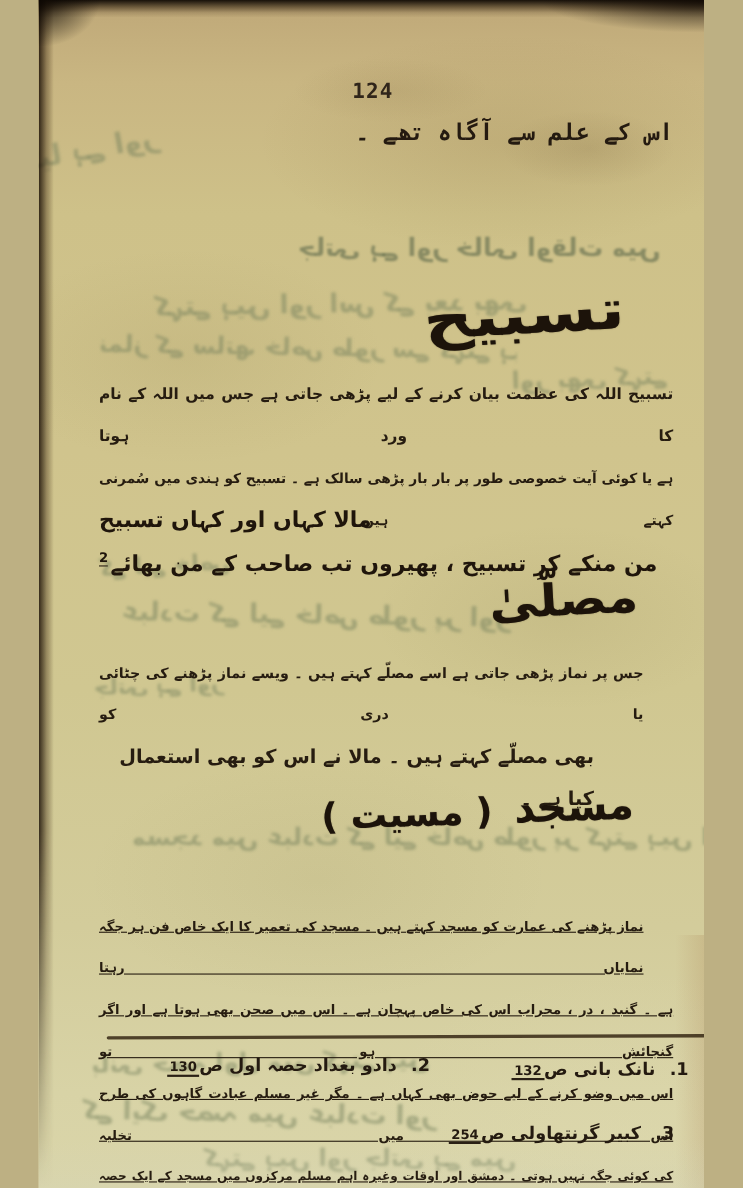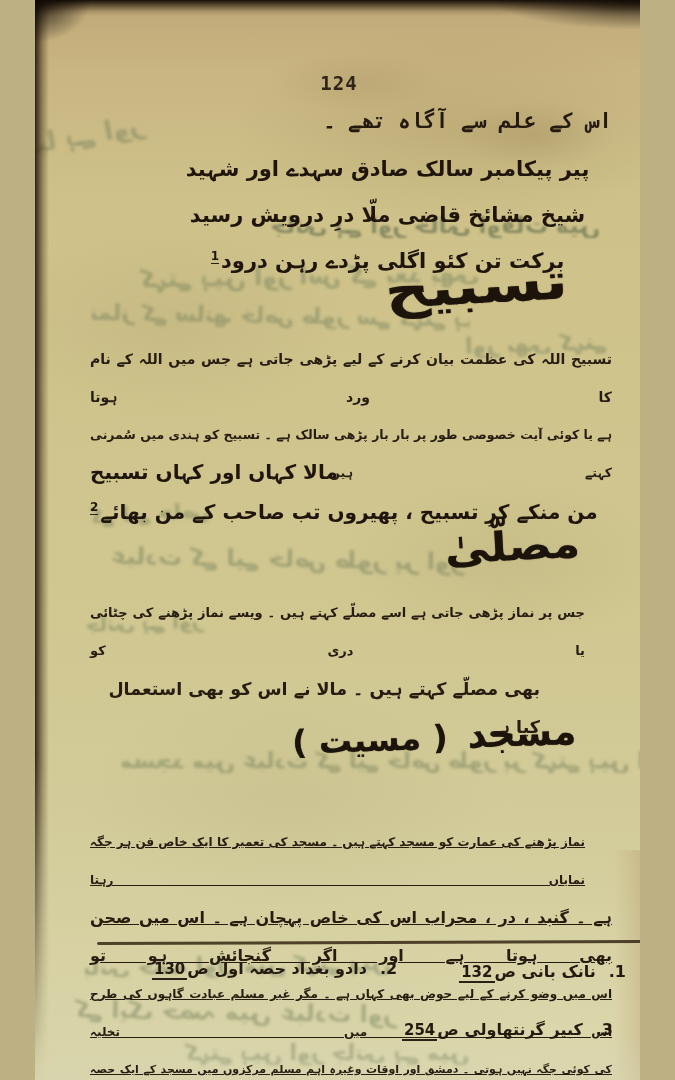--- a/index.html
+++ b/index.html
@@ -70,21 +70,21 @@
   .fn-marker{font-size:12px;vertical-align:super;border-bottom:1px solid #2a2015;
     margin-right:2px;line-height:0;}
 
   .fn-rule{position:absolute;top:941px;left:62px;width:576px;height:2.5px;
     background:#3b2c18;border-radius:2px;opacity:.88;transform:rotate(-.2deg);}
   .footnote{position:absolute;direction:rtl;font-size:16px;font-weight:bold;color:#241a10;}
   .fn1{top:962px;right:14px;}
   .fn2{top:959px;left:117px;}
   .fn3{top:1020px;right:27px;}
   .fn-num{margin-left:13px;font-family:"DejaVu Sans",sans-serif;}
-  .fn-page{border-bottom:2px solid #2a2015;padding:0 2px;font-size:15px;}
+  .fn-page{border-bottom:2px solid #2a2015;padding:0 2px;font-size:12px;}
 
   .ghost{position:absolute;direction:rtl;font-family:"DejaVu Sans",sans-serif;
     color:rgba(116,128,92,.50);filter:blur(1.5px);transform:scaleX(-1);
     white-space:nowrap;overflow:hidden;pointer-events:none;font-weight:bold;}
   .g0{top:118px;left:-15px;width:150px;font-size:26px;transform:scaleX(-1) rotate(10deg);}
   .g1{top:212px;left:235px;width:330px;font-size:23px;color:rgba(96,106,76,.62);filter:blur(1.2px);}
   .g2{top:262px;left:105px;width:345px;font-size:24px;transform:scaleX(-1) rotate(1deg);}
   .g3{top:303px;left:55px;width:380px;font-size:22px;transform:scaleX(-1) rotate(-1deg);}
   .g4{top:330px;left:430px;width:200px;font-size:22px;transform:scaleX(-1) rotate(2deg);}
   .g5{top:500px;left:55px;width:170px;font-size:21px;transform:scaleX(-1) rotate(3deg);}
@@ -119,25 +119,20 @@
   <div class="edge-left"></div>
   <div class="corner-tl"></div>
   <div class="corner-tr"></div>
   <div class="corner-br"></div>
   <div class="edge-bottom"></div>
 
   <div class="page-number">124</div>
 
   <div class="opening-line urdu fit" style="white-space: normal; font-family: Liberation Mono, monospace;">اس کے علم سے آگاہ تھے ۔</div>
 
-  <div class="couplet urdu">
-    <div class="fit" style="white-space: normal;">پیر پیکامبر سالک صادق سہدے اور شہید</div>
-    <div class="fit" style="white-space: normal;">شیخ مشائخ قاضی ملّا درِ درویش رسید</div>
-    <div class="fit" style="white-space: normal;"><span>برکت تن کئو اگلی پڑدے رہن درود</span><sup class="fn-marker">1</sup></div>
-  </div>
 
   <div class="heading h-tasbeeh urdu">تسبیح</div>
 
   <div class="para p1 urdu">
     <div class="pline just fit" style="font-size: 14px; white-space: normal;">تسبیح اللہ کی عظمت بیان کرنے کے لیے پڑھی جاتی ہے جس میں اللہ کے نام کا ورد ہوتا</div>
     <div class="pline just fit" style="font-size: 12.5px; white-space: normal;">ہے یا کوئی آیت خصوصی طور پر بار بار پڑھی سالک ہے ۔ تسبیح کو ہندی میں سُمرنی کہتے ہیں ۔</div>
   </div>
 
   <div class="verse v1 urdu">
     <div class="fit" style="white-space: normal;">مالا کہاں اور کہاں تسبیح</div>
@@ -151,21 +146,21 @@
     <div class="pline short fit" style="font-size: 17.5px; white-space: normal;">بھی مصلّے کہتے ہیں ۔ مالا نے اس کو بھی استعمال کیا ہے ۔</div>
   </div>
 
 
   <div class="heading h-masjid urdu">
     <span>مسجد</span><span class="paren">( مسیت )</span>
   </div>
 
   <div class="para p3 urdu">
     <div class="pline just indent fit" style="font-size: 12px; white-space: normal;">نماز پڑھنے کی عمارت کو مسجد کہتے ہیں ۔ مسجد کی تعمیر کا ایک خاص فن ہر جگہ نمایاں رہتا</div>
-    <div class="pline just fit" style="font-size: 16px; white-space: normal;">ہے ۔ گنبد ، در ، محراب اس کی خاص پہچان ہے ۔ اس میں صحن بھی ہوتا ہے اور اگر گنجائش ہو تو</div>
+    <div class="pline just fit" style="font-size: 12px; white-space: normal;">ہے ۔ گنبد ، در ، محراب اس کی خاص پہچان ہے ۔ اس میں صحن بھی ہوتا ہے اور اگر گنجائش ہو تو</div>
     <div class="pline just fit" style="font-size: 12px; white-space: normal;">اس میں وضو کرنے کے لیے حوض بھی کہاں ہے ۔ مگر غیر مسلم عبادت گاہوں کی طرح اس میں تخلیہ</div>
     <div class="pline just fit" style="font-size: 11px; white-space: normal;">کی کوئی جگہ نہیں ہوتی ۔ دمشق اور اوقات وغیرہ اہم مسلم مرکزوں میں مسجد کے ایک حصہ میں ہی مدرسہ</div>
   </div>
 
   <div class="fn-rule"></div>
 
   <div class="footnote fn1">
     <span class="fn-num">1.</span><span class="fn-label">نانک بانی ص</span><span class="fn-page">132</span>
   </div>
 

